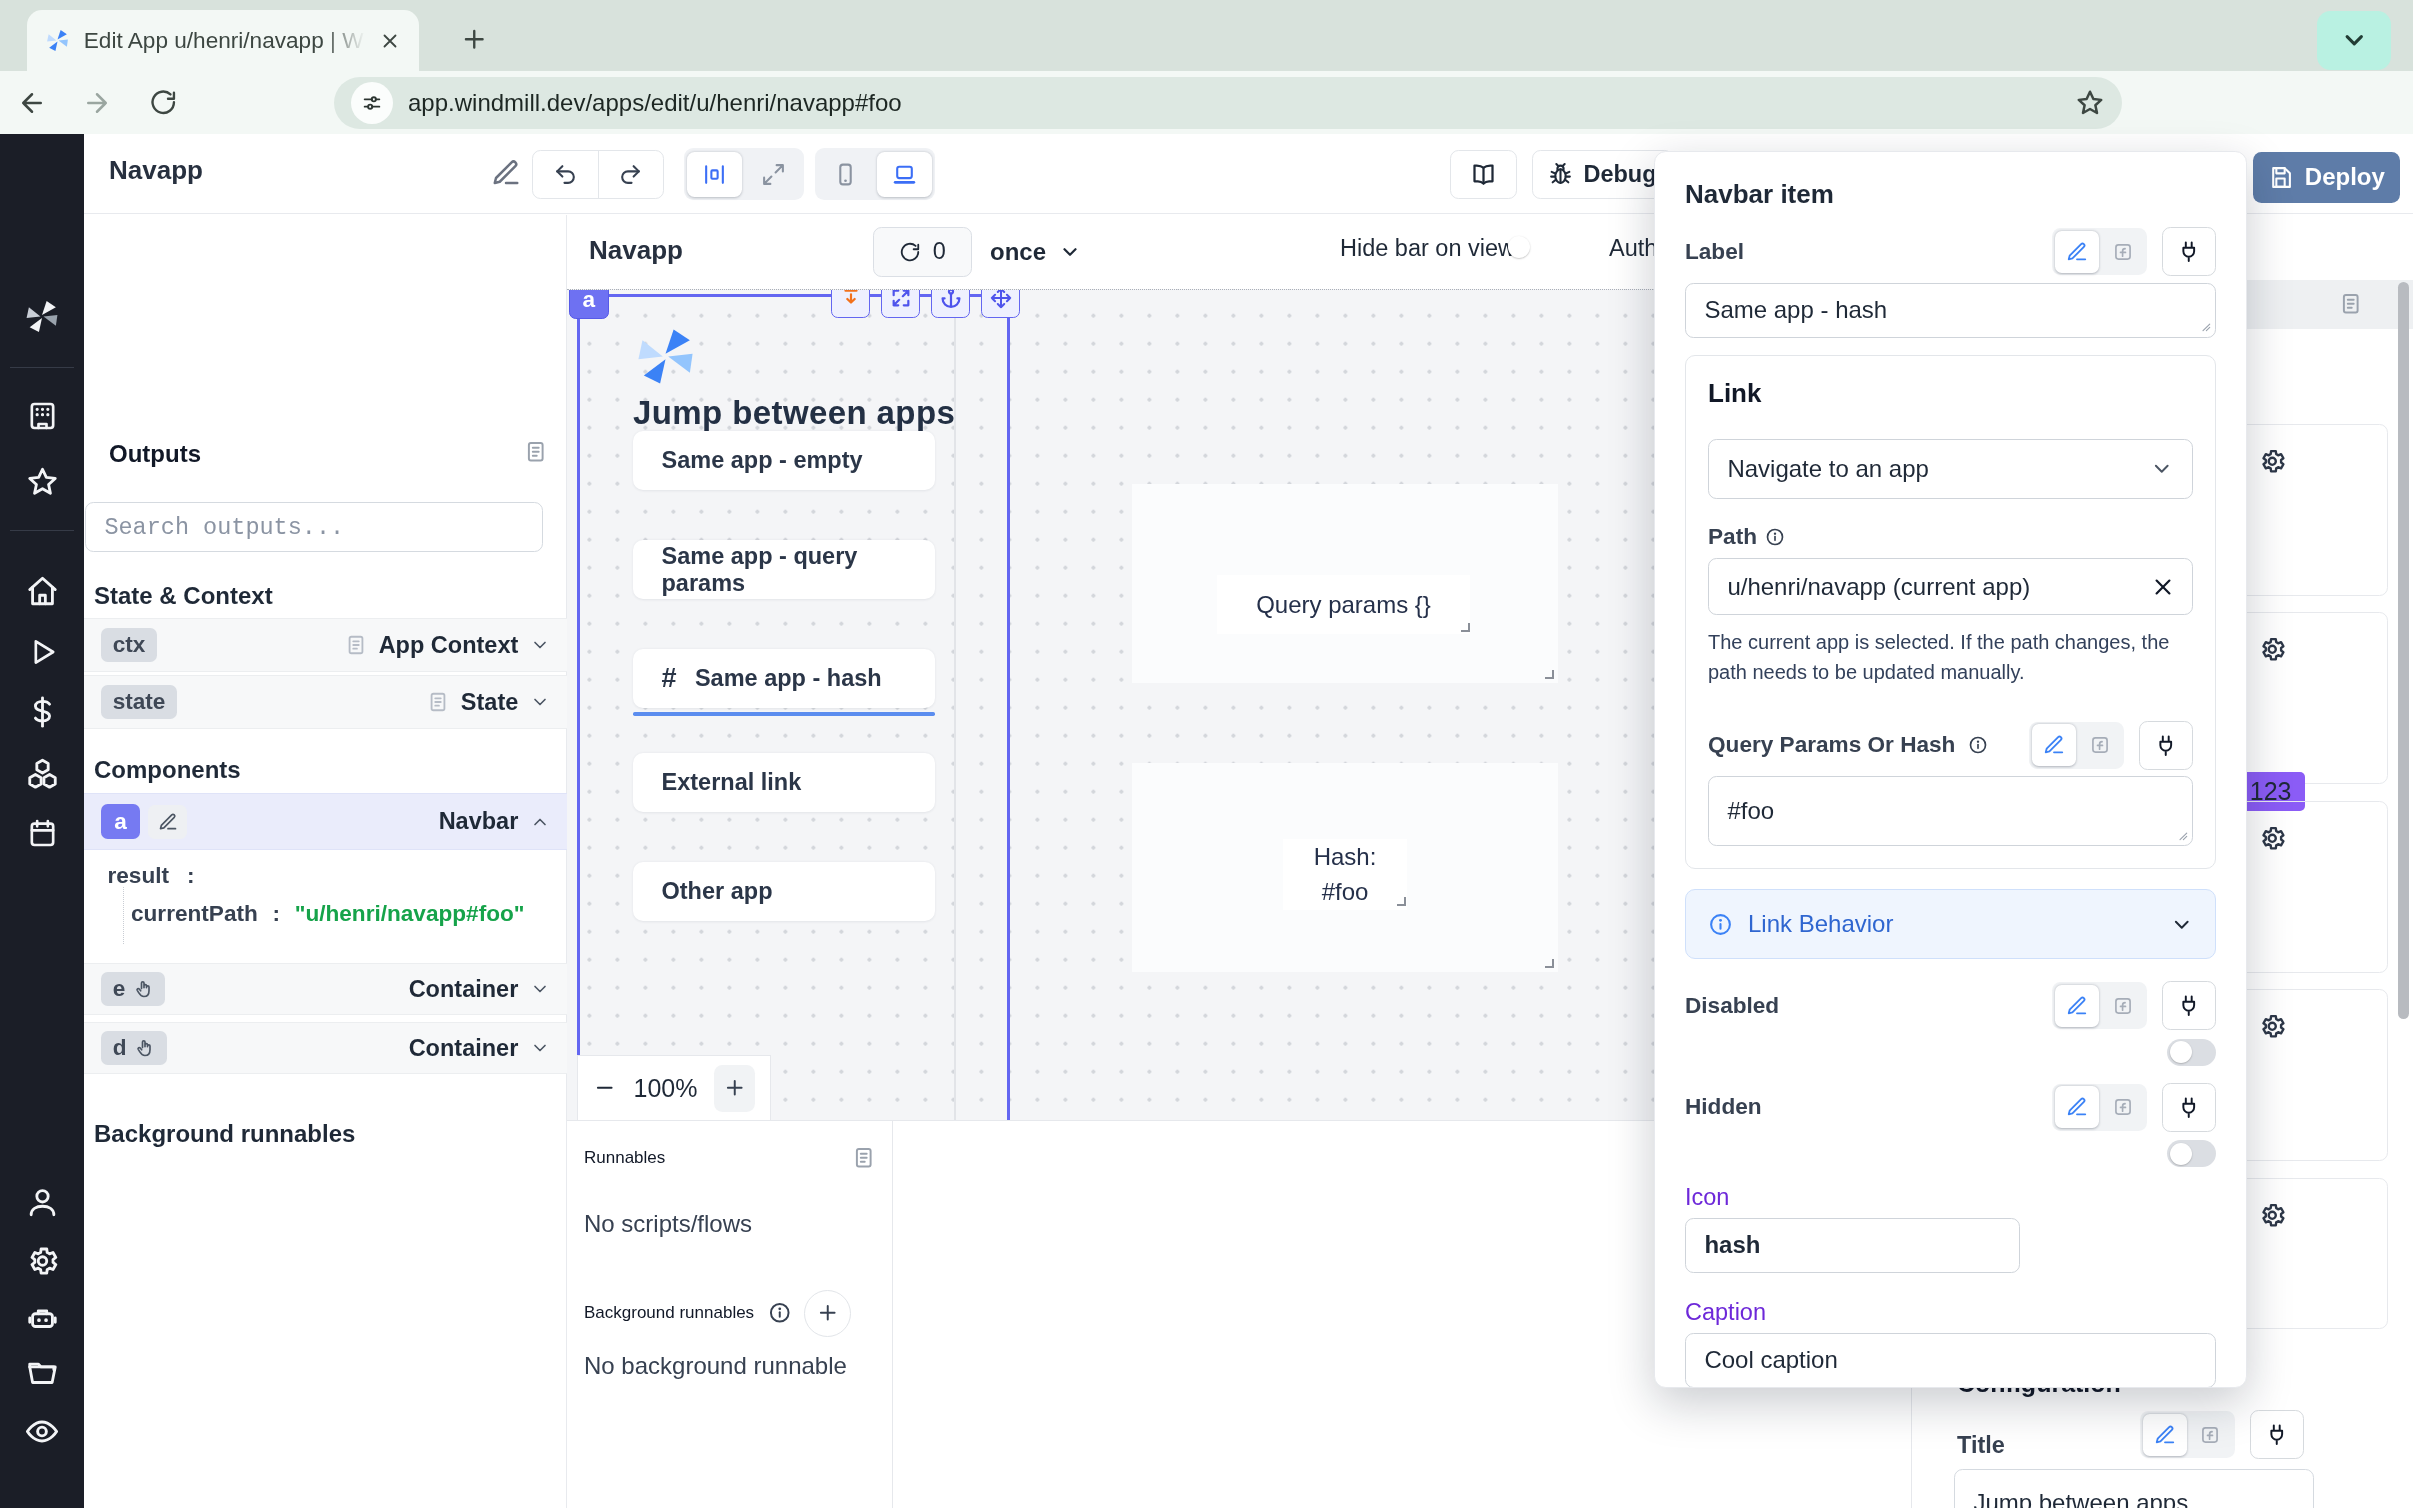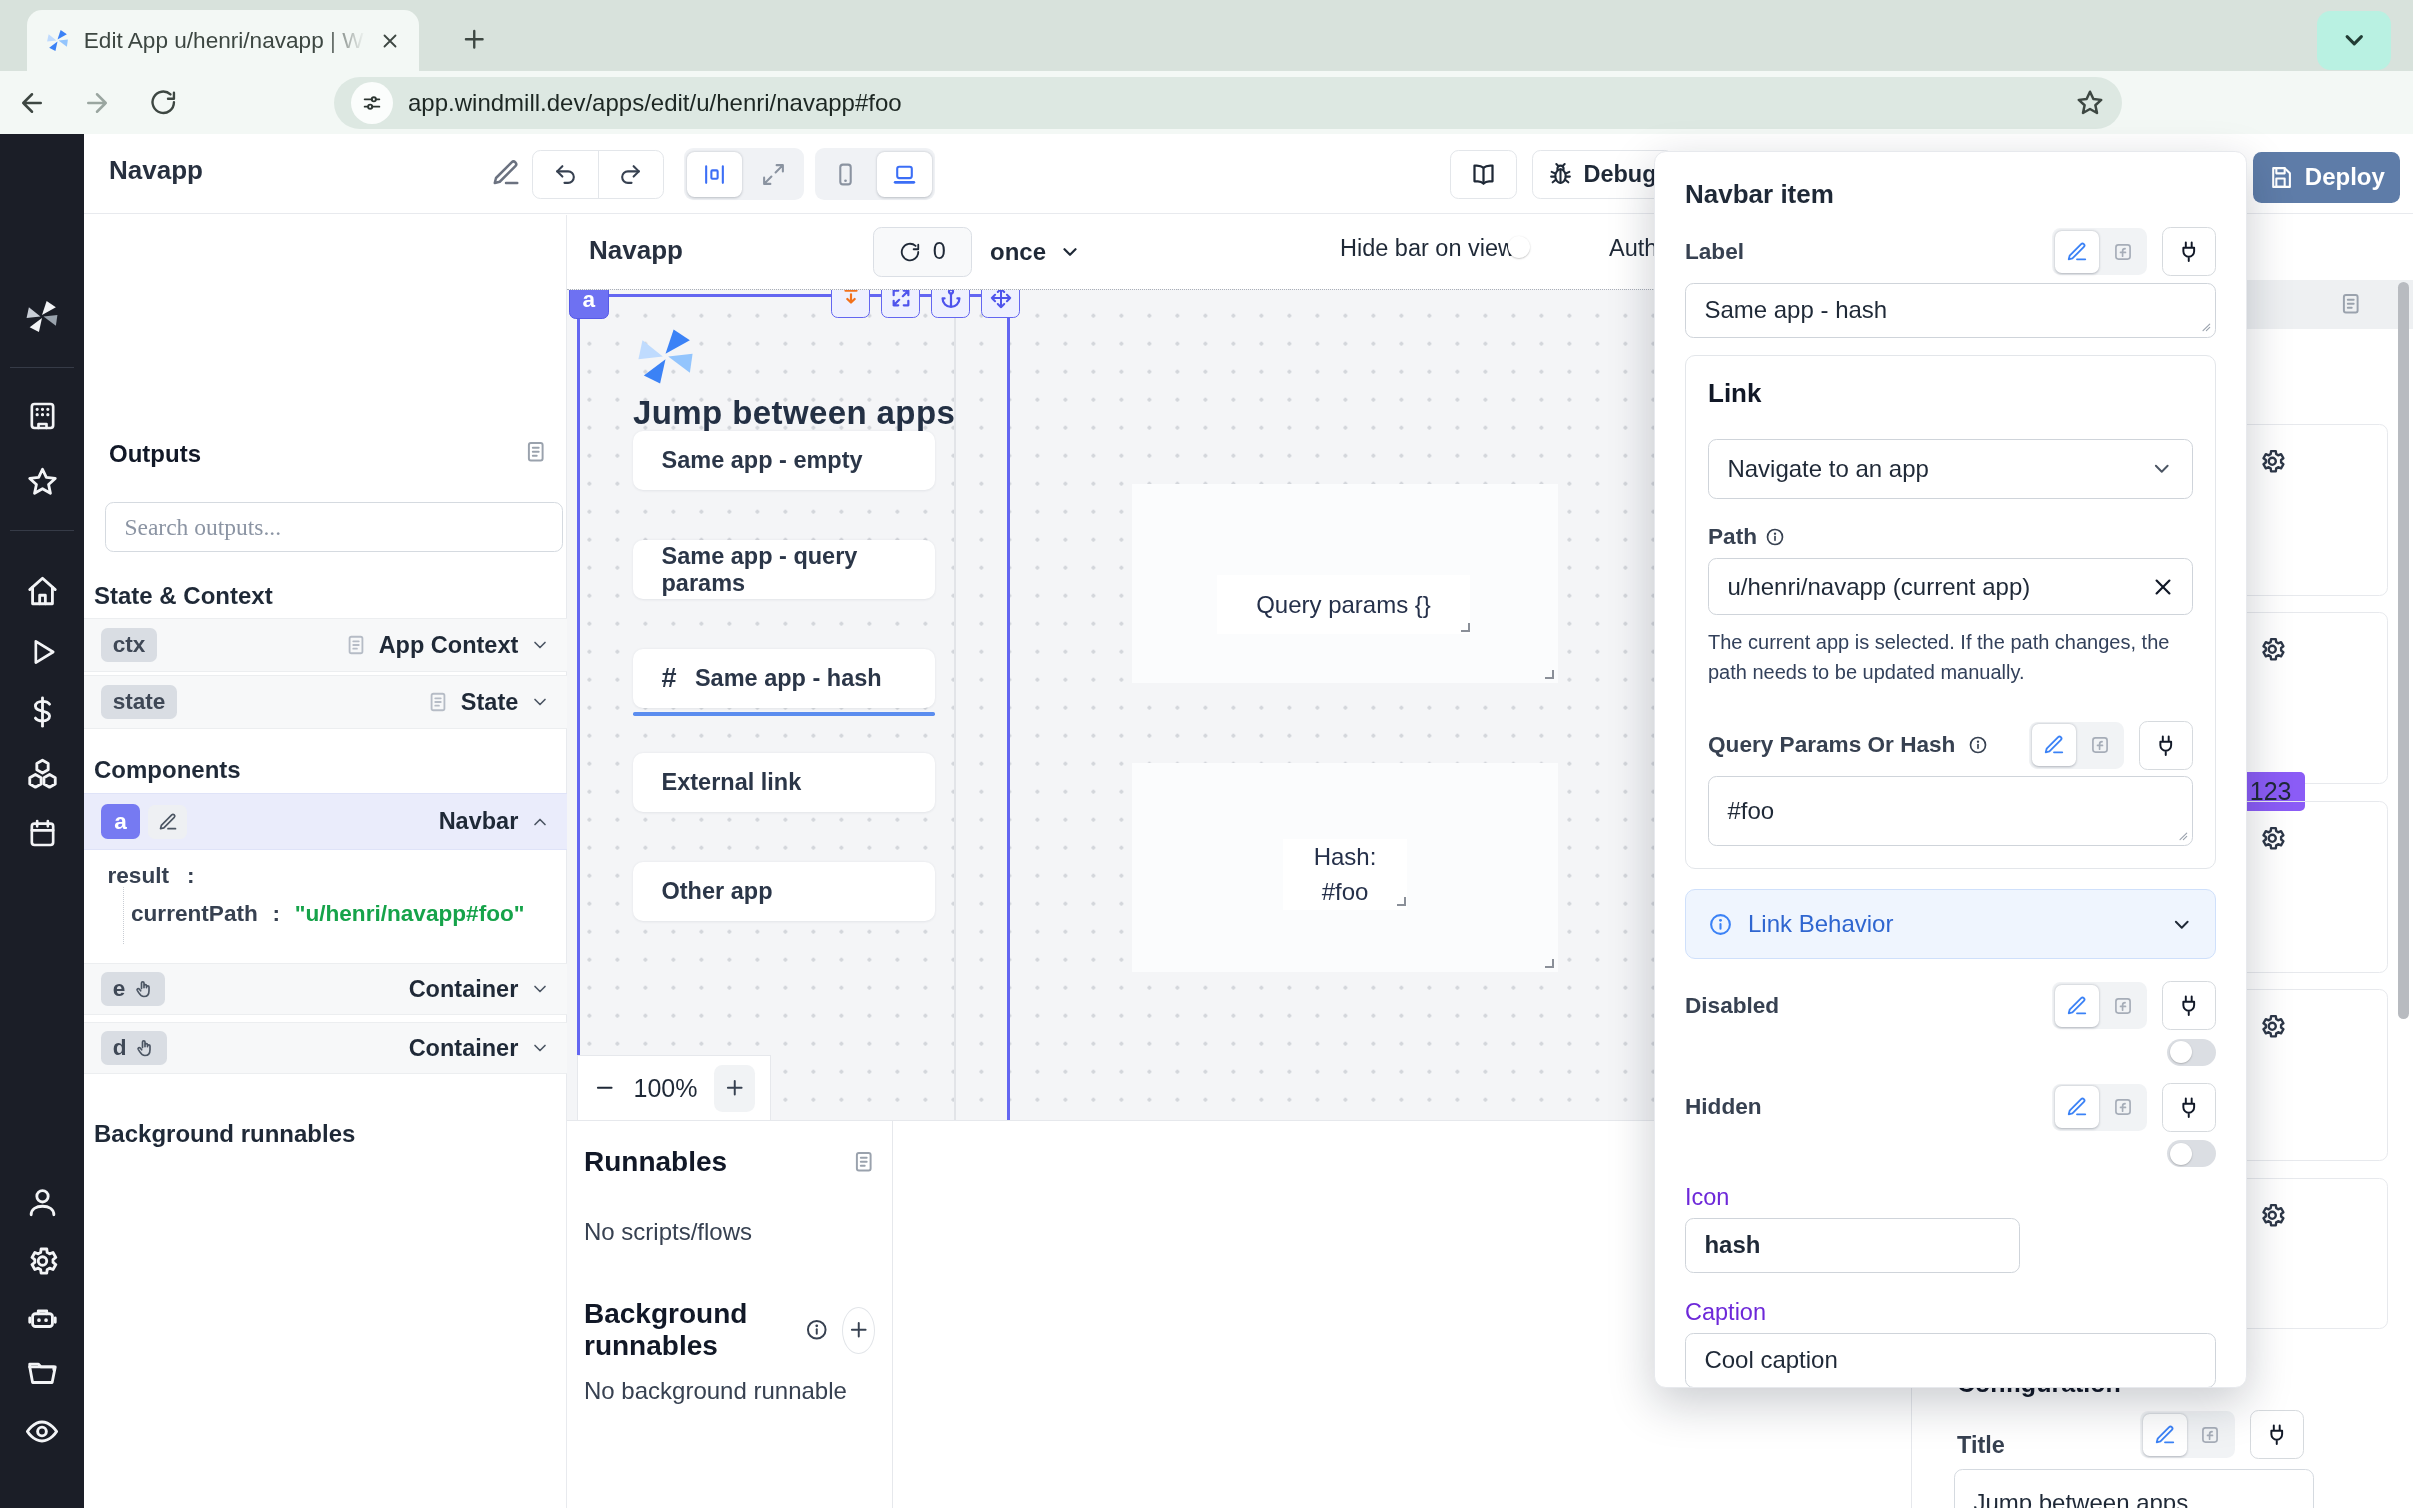--- a/index.html
+++ b/index.html
@@ -44,21 +44,21 @@
   .segwrap .sbtn.on{background:#fff;box-shadow:0 0.8px 2.5px rgba(20,30,50,.25);color:#3b6ef6}
   .tb-dots{position:absolute;left:1311px;top:23.5px;color:#374151}
   .tb-book{position:absolute;left:1366px;top:16px;width:67px;height:49px;border:0.8px solid #e3e6ea;border-radius:8.4px;display:flex;align-items:center;justify-content:center;color:#1f2937}
   .tb-debug{position:absolute;left:1448px;top:16px;width:141px;height:49px;border:0.8px solid #e3e6ea;border-radius:8.4px;display:flex;align-items:center;justify-content:center;gap:10px;font-size:23.5px;font-weight:600;color:#1f2937}
   .tb-deploy{position:absolute;left:2169px;top:17.6px;width:147px;height:51px;background:#5e7ca8;border-radius:8.4px;display:flex;align-items:center;justify-content:center;gap:11.7px;color:#fff;font-size:24px;font-weight:700}
 
   
   .outputs{position:absolute;left:84px;top:215px;width:483px;height:1294px;background:#fff;border-right:0.8px solid #e8eaee;font-size:23.5px}
   .op-head{position:absolute;left:25px;top:225px;font-size:24px;font-weight:700;color:#111827}
   .op-doc{position:absolute;right:18.4px;top:225px;color:#9aa2ad}
-  .op-search{position:absolute;left:21px;top:287px;width:458px;height:50px;border:0.8px solid #d5dae0;border-radius:8.4px;font-size:23.5px;color:#334155;padding:0 18.4px;background:#fff;font-family:Liberation Serif, serif}
+  .op-search{position:absolute;left:1px;top:287px;width:458px;height:50px;border:0.8px solid #d5dae0;border-radius:8.4px;font-size:23.5px;color:#334155;padding:0 18.4px;background:#fff;font-family:Liberation Mono, monospace}
   .op-search::placeholder{color:#8b94a3}
   .op-sec{position:absolute;left:10px;font-size:24px;font-weight:700;color:#1f2937}
   .op-row{position:absolute;left:0;width:483px;background:#f7f8f9;border-top:0.8px solid #eceef0;border-bottom:0.8px solid #eceef0;display:flex;align-items:center;padding:0 17px;gap:8.4px}
   .badge{background:#d9dde3;border-radius:6.7px;padding:4.2px 11.7px;font-size:22.6px;font-weight:600;color:#3f4856;display:inline-flex;align-items:center;gap:8.4px}
   .op-type{margin-left:auto;display:flex;align-items:center;gap:11.7px;font-weight:700;color:#1f2937;font-size:23.5px}
   .op-type .doc{color:#b6bcc6}
   .chev{color:#4b5563}
   .sel-row{background:#eaecfb!important;border-color:#dfe3f8!important}
   .abadge{background:#767af2;color:#fff;border-radius:6.7px;width:39px;justify-content:center;display:inline-flex;padding:4.2px 0;font-size:22.6px;font-weight:700}
   .pchip{background:#eef0f3;border-radius:6.7px;width:39px;height:34px;display:inline-flex;align-items:center;justify-content:center;color:#4b5563}
@@ -89,21 +89,21 @@
   .cvbox{position:absolute;background:#fbfcfd}
   .cvbox .inner{position:absolute;background:#fff;display:flex;flex-direction:column;align-items:center;justify-content:flex-start;overflow:hidden;font-size:24px;color:#25304a;line-height:35px}
   .rz{position:absolute;width:9.2px;height:9.2px;border-right:2.5px solid #8a8f98;border-bottom:2.5px solid #8a8f98}
   .zoomctl{position:absolute;left:10px;bottom:0;width:194px;height:65px;background:#fff;border:0.8px solid #e6e8ec;border-bottom:none;display:flex;align-items:center;padding:8px 15px;gap:17px}
   .zoomctl .lvl{font-size:25px;color:#1f2937;flex:1;text-align:center}
   .pluschip{width:47px;height:47px;background:#f1f3f5;border-radius:8.4px;display:flex;align-items:center;justify-content:center;color:#374151}
 
   
   .bottom{position:absolute;left:567px;top:1120px;width:1344px;height:388px;background:#fff;border-top:0.8px solid #e6e8ec}
   .runnables{position:absolute;left:0;top:0;width:326px;height:388px;border-right:0.8px solid #e6e8ec;padding:25px 17px}
-  .rn-title{font-size:28px;font-weight:700;color:#111827}
+  .rn-title{font-size:17px;font-weight:400;color:#111827}
   .rn-empty{font-size:24px;color:#374151}
   .circbtn{width:47px;height:47px;border:0.8px solid #e2e5e9;border-radius:50%;display:flex;align-items:center;justify-content:center;color:#374151}
 
   
   .rpanel{position:absolute;left:1911px;top:215px;width:503px;height:1294px;background:#fff;border-left:0.8px solid #e6e8ec}
   .rp-band{position:absolute;left:0.8px;top:65px;width:502px;height:49px;background:#eef0f2}
   .rp-band .ico{position:absolute;right:52px;top:11.7px;color:#9aa2ad}
   .card{position:absolute;left:18.4px;width:458px;height:172px;border:0.8px solid #e7e9ed;border-radius:8.4px}
   .card .tools{position:absolute;right:44px;top:22px;display:flex;gap:28.5px;color:#2d3748}
   .badge123{position:absolute;left:305px;top:159px;background:#8b5cf6;border-radius:5px;padding:5px 13.4px;font-size:25px;color:#1f2937}

